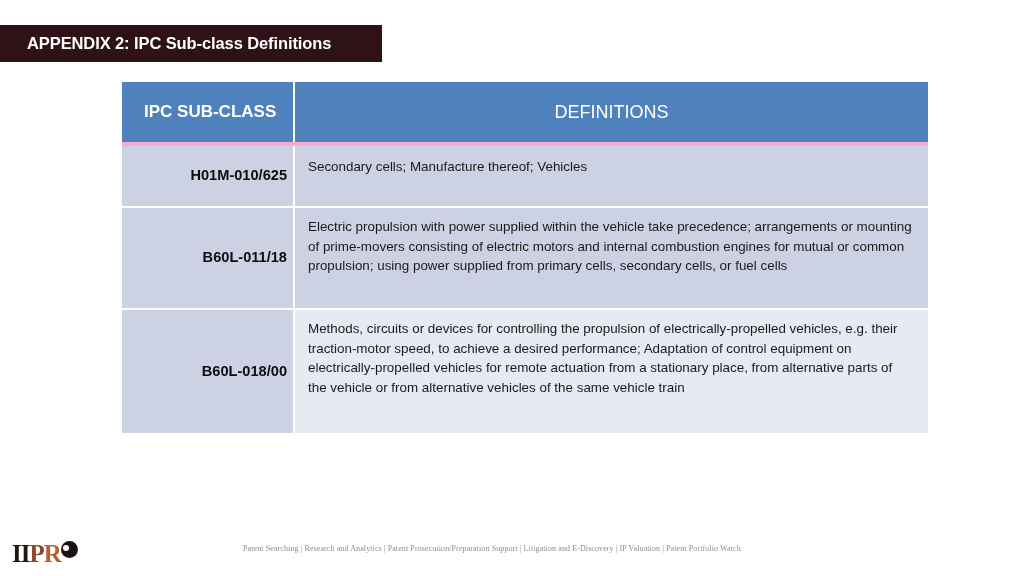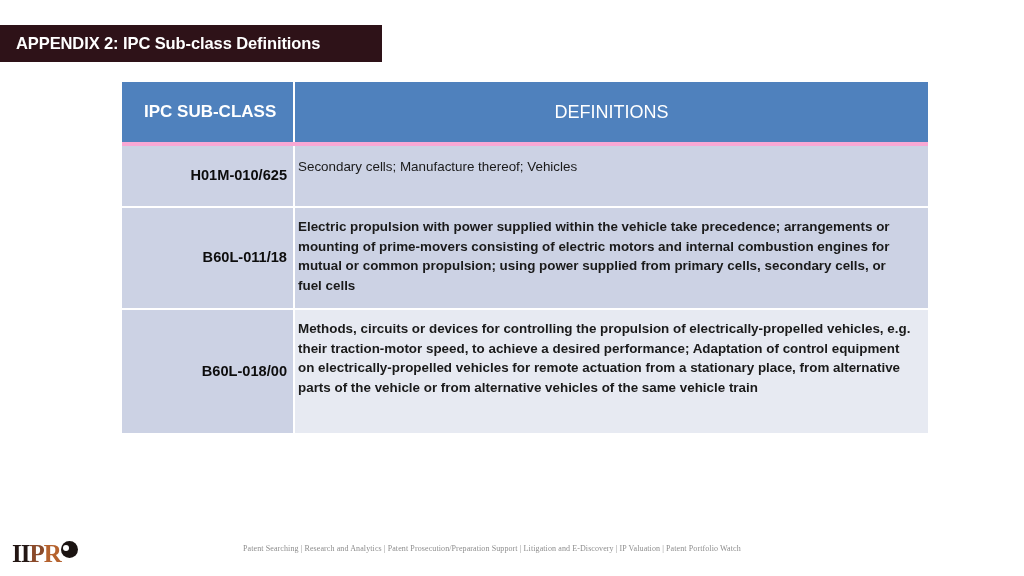--- a/index.html
+++ b/index.html
@@ -10,21 +10,21 @@
     overflow:hidden;
   }
   .slide { position:relative; width:1024px; height:576px; background:#ffffff; }
 
   
   .title-banner {
     position:absolute; left:0; top:25px;
     width:382px; height:37px;
     background:#2e1218;
     display:flex; align-items:center;
-    padding-left:16px;
+    padding-left:27px;
   }
   .title-banner .title-text {
     color:#ffffff;
     font-size:16.5px;
     font-weight:bold;
     letter-spacing:-0.1px;
     white-space:nowrap;
   }
 
   
@@ -64,36 +64,36 @@
   table.ipc td.code {
     text-align:right;
     font-weight:bold;
     font-size:14.6px;
     color:#0d0d0d;
     padding:4px 6px;
   }
   table.ipc td.def {
     text-align:left;
     border-right:none;
-    padding:8px 16px 8px 3px;
+    padding:8px 16px 8px 13px;
     vertical-align:middle;
   }
 
   
   .band-dark  { background:#ccd2e4; }
   .band-light { background:#e7eaf2; }
 
   
   tr.r1 td { height:63px; }
   tr.r2 td { height:62px; }
   tr.r3 td { height:102px; }
   tr.r4 td { height:125px; }
 
   tr.r1 td.def, tr.r2 td.def { vertical-align:top; padding-top:11px; }
-  tr.r3 td.def, tr.r4 td.def { vertical-align:top; padding-top:9px;font-weight:bold; }
+  tr.r3 td.def, tr.r4 td.def { vertical-align:top; padding-top:9px; }
 
   
   .footer-services {
     position:absolute; left:243px; top:544px;
     font-size:8px;
     color:#8d8d8d;
     letter-spacing:0.1px;
     white-space:nowrap;
     font-family:Liberation Serif, serif;
   }

